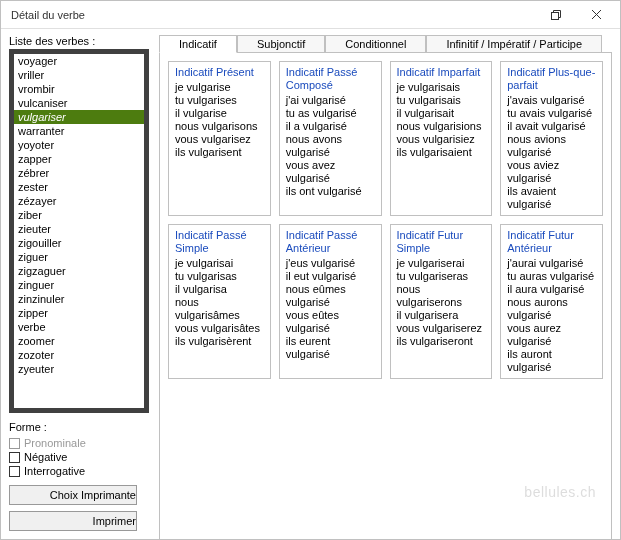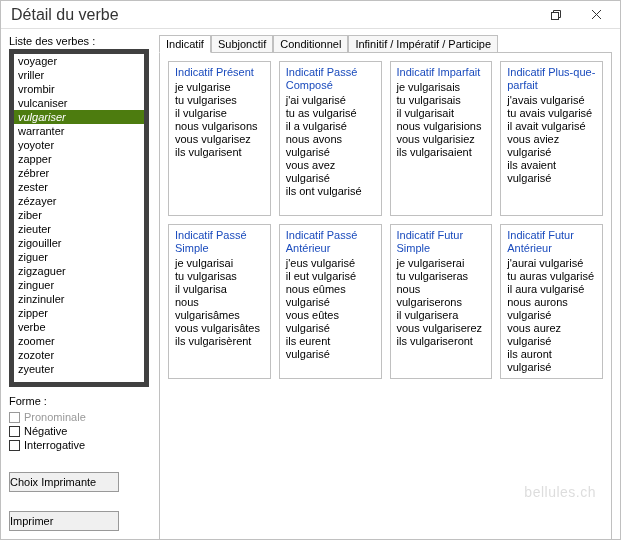--- a/index.html
+++ b/index.html
@@ -13,21 +13,21 @@
     border: 1px solid #c0c0c0;
   }
   .titlebar {
     height: 28px;
     background: #fff;
     border-bottom: 1px solid #e0e0e0;
     display: flex;
     align-items: center;
     padding: 0 4px 0 10px;
     color: #333;
-    font-size: 16px;
+    font-size: 11px;
   }
   .titlebar .title { flex: 1; }
   .titlebar .tbbtn {
     width: 40px; height: 24px;
     display: flex; align-items: center; justify-content: center;
     cursor: default;
   }
   .content {
     display: flex;
     padding: 6px 8px 8px 8px;
@@ -67,42 +67,42 @@
     color: #999;
   }
   .chk.enabled { color: #000; }
   .chk .box {
     width: 11px; height: 11px;
     border: 1px solid #999;
     background: #fff;
   }
   .chk.enabled .box { border-color: #333; }
   .btn {
-    margin-top: 19px;
+    margin-top: 6px;
     padding: 3px 0;
     border: 1px solid #999;
     background: #f0f0f0;
-    text-align: left;
-    width: 110px;
+    text-align: right;
+    width: 128px;
     cursor: default;
   }
   .right {
     flex: 1;
     padding-left: 10px;
     display: flex;
     flex-direction: column;
   }
   .tabs {
     display: flex;
     border-bottom: 1px solid #c0c0c0;
     height: 22px;
     align-items: flex-end;
   }
   .tab {
-    padding: 2px 6px;
+    padding: 2px 19px;
     border: 1px solid #c0c0c0;
     border-bottom: none;
     background: #f7f7f7;
     margin-right: 0px;
     position: relative;
     cursor: default;
   }
   .tab.active {
     background: #fff;
     border-bottom: 1px solid #fff;
@@ -247,20 +247,21 @@
           <div>il vulgarisait</div>
           <div>nous vulgarisions</div>
           <div>vous vulgarisiez</div>
           <div>ils vulgarisaient</div>
         </div>
         <div class="tense">
           <h4>Indicatif Plus-que-parfait</h4>
           <div>j'avais vulgarisé</div>
           <div>tu avais vulgarisé</div>
           <div>il avait vulgarisé</div>
+          <div>nous avions vulgarisé</div>
           <div>vous aviez vulgarisé</div>
           <div>ils avaient vulgarisé</div>
         </div>
         <div class="tense">
           <h4>Indicatif Passé Simple</h4>
           <div>je vulgarisai</div>
           <div>tu vulgarisas</div>
           <div>il vulgarisa</div>
           <div>nous vulgarisâmes</div>
           <div>vous vulgarisâtes</div>

